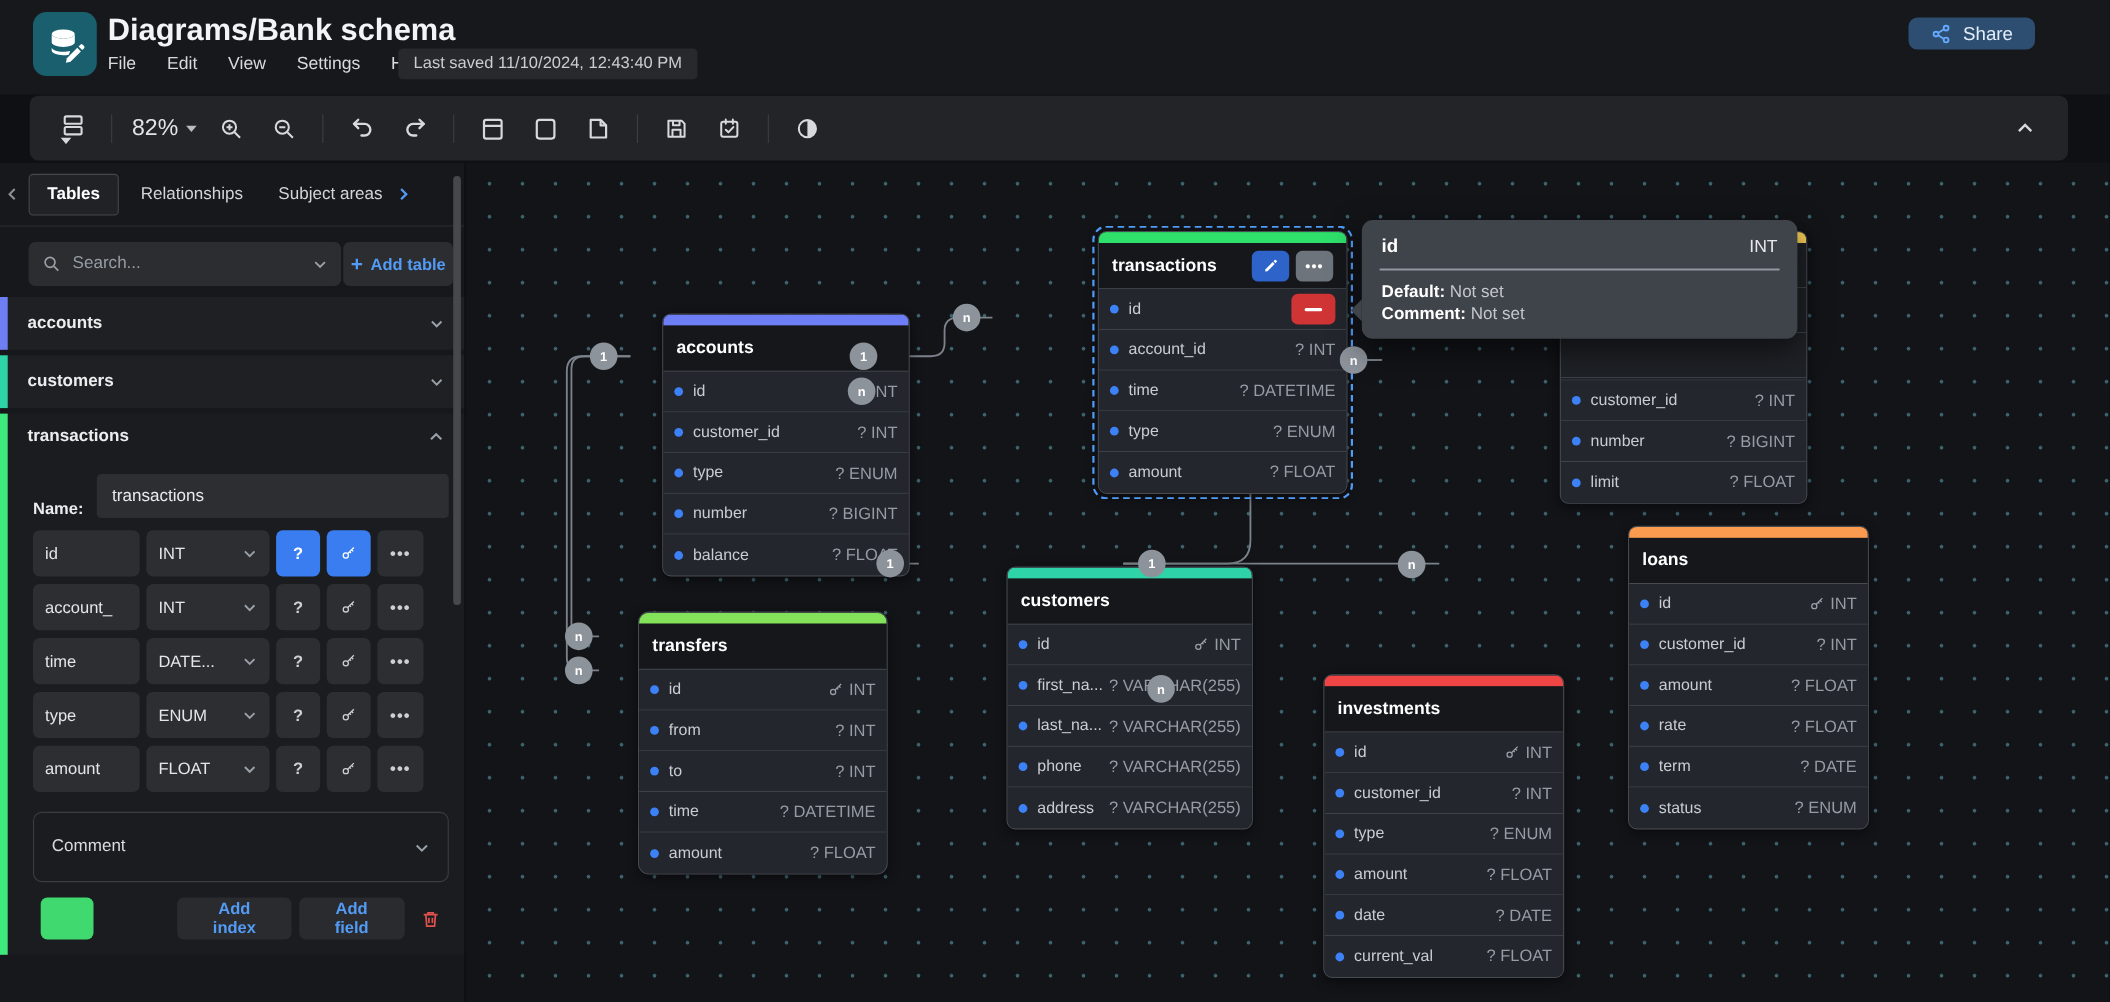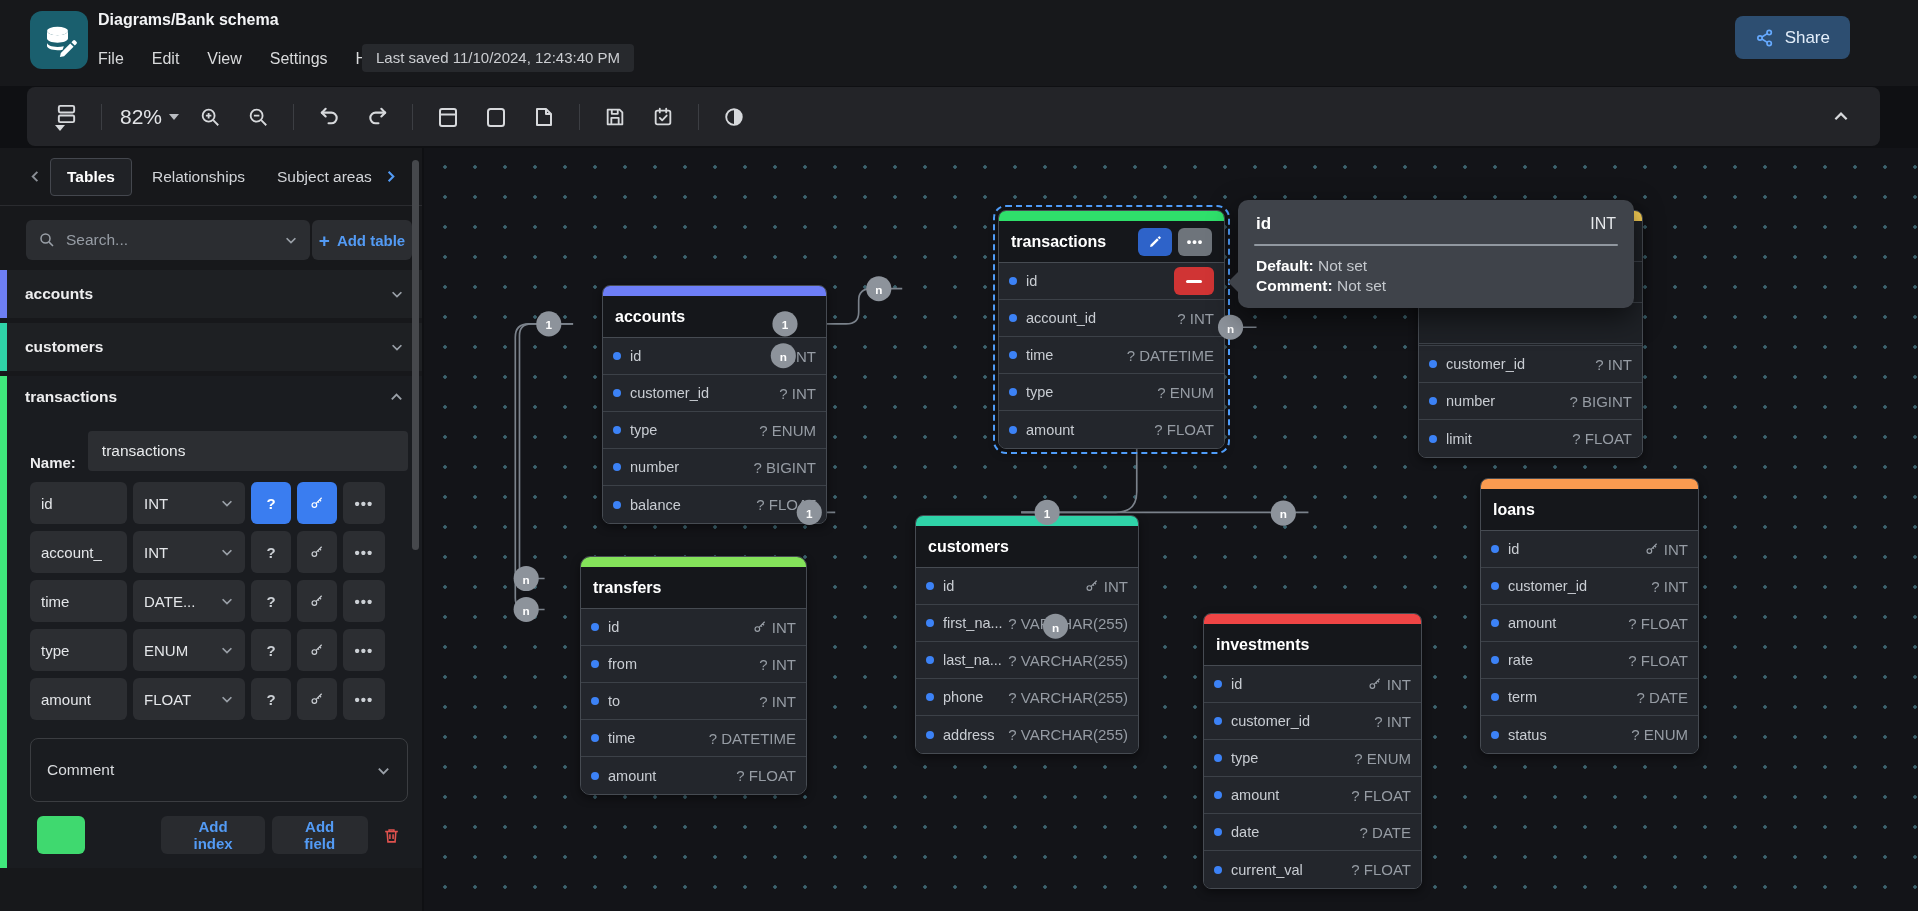--- a/index.html
+++ b/index.html
@@ -3,41 +3,41 @@
 <meta charset="utf-8">
 <style>
   html,body{margin:0;padding:0;background:#0f1013;}
   body{width:1918px;height:911px;overflow:hidden;font-family:"Liberation Sans",sans-serif;
        -webkit-font-smoothing:antialiased;color:#d7d9dc;position:relative;}
   .icon svg{display:block;}
   
   .header{position:absolute;left:0;top:0;width:100%;height:86px;background:#17181b;}
   .logo{position:absolute;left:30px;top:11px;width:58px;height:58px;border-radius:12px;
         background:#1a5f6e;display:flex;align-items:center;justify-content:center;cursor:pointer;}
-  .app-title{position:absolute;left:98px;top:11px;font-size:16px;font-weight:600;color:#f3f4f6;}
+  .app-title{position:absolute;left:98px;top:11px;font-size:28px;font-weight:600;color:#f3f4f6;}
   .menubar{position:absolute;left:88px;top:46px;display:flex;gap:8px;}
   .menu-item{padding:4px 10px;font-size:16px;color:#d9dadc;border-radius:4px;cursor:pointer;}
   .saved-pill{position:absolute;left:362px;top:44px;height:28px;line-height:28px;background:#27292d;
         border-radius:4px;padding:0 14px;font-size:15px;color:#cbcdd1;}
-  .share-btn{position:absolute;right:68px;top:16px;height:43px;border:none;border-radius:8px;
+  .share-btn{position:absolute;right:68px;top:16px;height:29px;border:none;border-radius:8px;
         background:#2d4e71;display:flex;align-items:center;gap:10px;padding:0 20px;font-size:17px;
         color:#e3eefa;font-family:inherit;cursor:pointer;}
   .share-btn .icon{color:#66aaff;}
   
   .toolbar{position:absolute;left:27px;top:87px;width:1853px;height:59px;background:#232428;
         border-radius:8px;display:flex;align-items:center;padding:0 18px;box-sizing:border-box;gap:6px;}
   .tb-btn{min-width:34px;height:36px;display:flex;align-items:center;justify-content:center;gap:5px;
         border-radius:6px;color:#d7d9dc;cursor:pointer;padding:0 4px;}
   .tb-divider{width:1px;height:26px;background:#3c3e43;margin:0 8px;}
   .zoom-label{font-size:21px;color:#e2e4e7;}
   .tb-caret{color:#b9bcc1;margin-left:2px;}
   .tb-collapse{margin-left:auto;}
   
   .sidebar{position:absolute;left:0;top:148px;width:422px;bottom:0;background:#17181b;}
-  .tabs-row{height:57px;display:flex;align-items:center;border-bottom:1px solid #2a2b2f;padding-left:24px;}
+  .tabs-row{height:57px;display:flex;align-items:center;border-bottom:1px solid #2a2b2f;padding-left:0;}
   .tab-chev{width:22px;display:flex;justify-content:center;color:#8b8f96;cursor:pointer;}
   .tab{padding:9px 16px;font-size:15.5px;color:#d2d4d8;white-space:nowrap;cursor:pointer;}
   .tab.active{background:#202226;border:1px solid #44474e;border-radius:4px;color:#fff;font-weight:700;margin:0 4px;}
   .tab.clip{max-width:86px;overflow:hidden;}
   .tab-chev.right{color:#539bf5;margin-left:0px;}
   .search-row{display:flex;gap:2px;margin:14px 7px 0 26px;}
   .search-box{width:284px;height:40px;background:#2b2d31;border-radius:6px;display:flex;align-items:center;
         padding:0 12px;box-sizing:border-box;gap:10px;cursor:text;}
   .search-box .ph{color:#979da5;font-size:15.5px;}
   .search-box .icon{color:#9aa0a8;}

